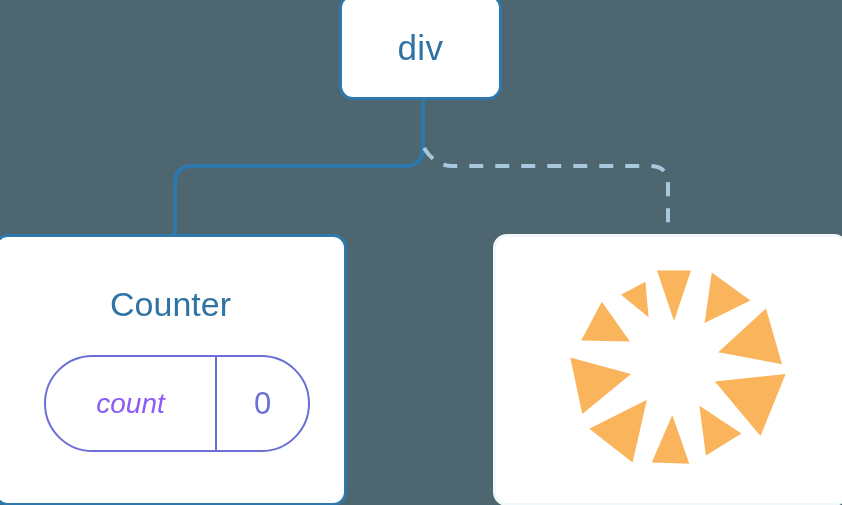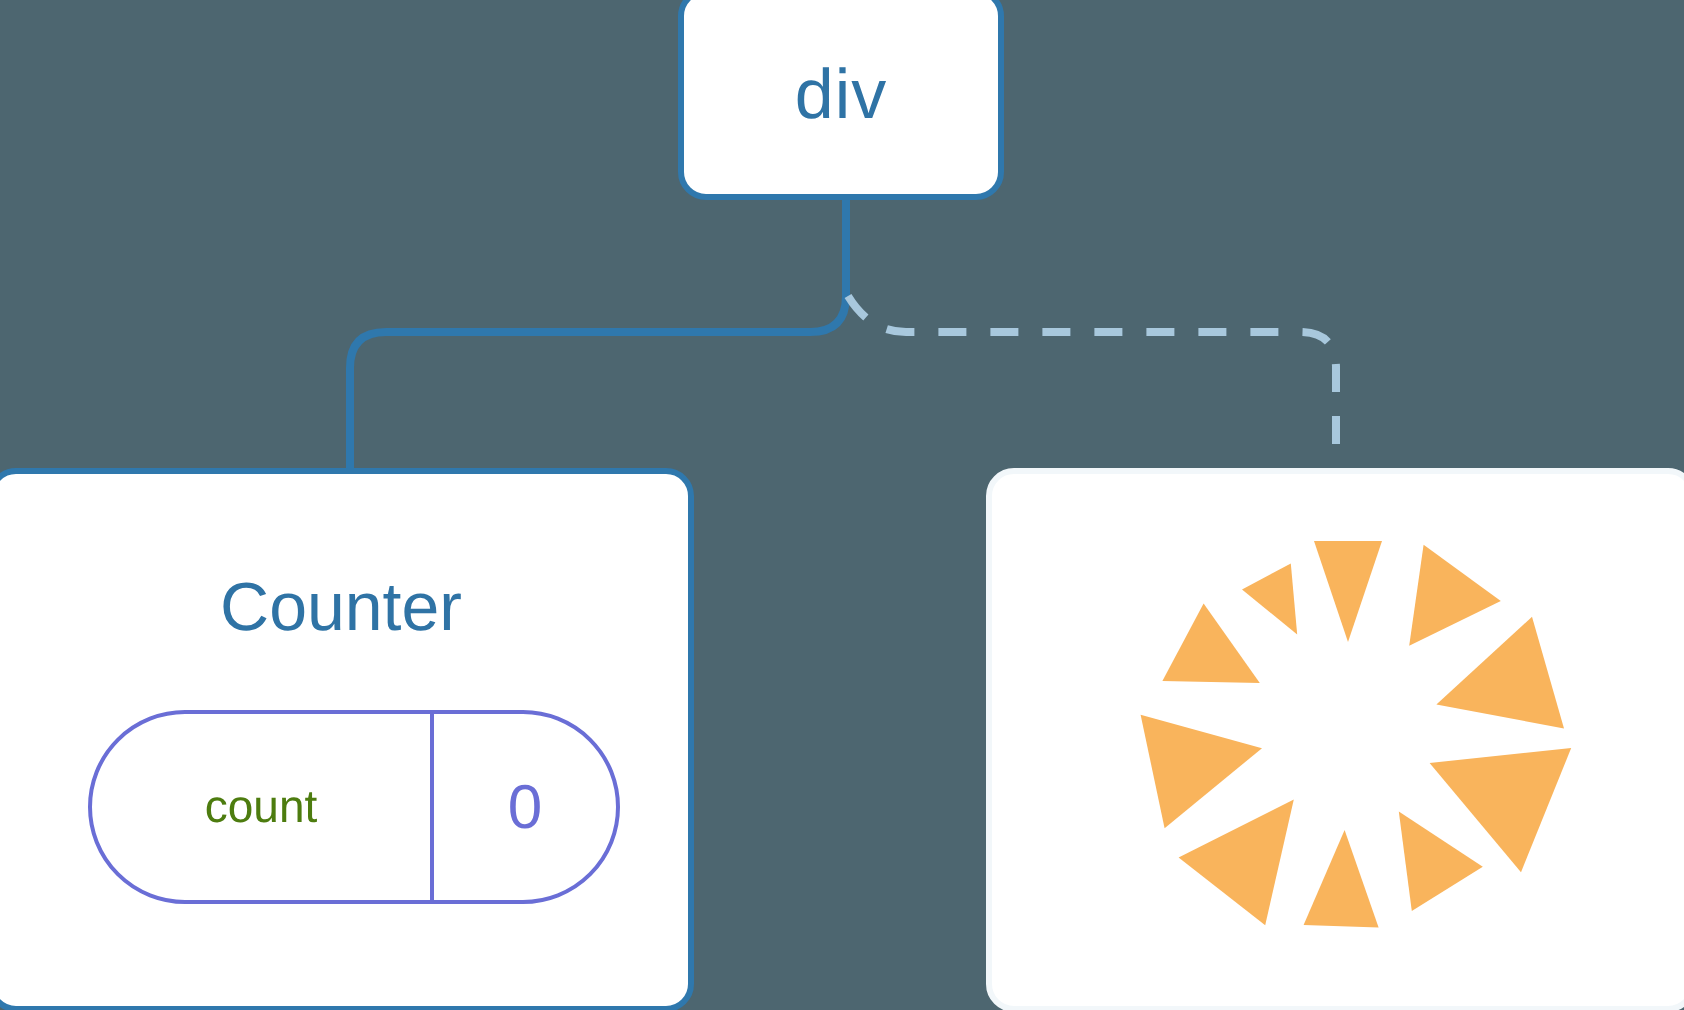--- a/index.html
+++ b/index.html
@@ -91,22 +91,23 @@
     align-items: stretch;
     overflow: hidden;
   }
   .pill-key {
     width: 171px;
     display: flex;
     align-items: center;
     justify-content: center;
     border-right: 2px solid #6a6ed6;
     box-sizing: border-box;
-    color: #4d7c0f;
-    font-size: 23px;
+    color: #8b5cf6;
+    font-size: 28px;
+    font-style: italic;
   }
   .pill-value {
     flex: 1;
     display: flex;
     align-items: center;
     justify-content: center;
     color: #6a6ed6;
     font-size: 31px;
   }
 

